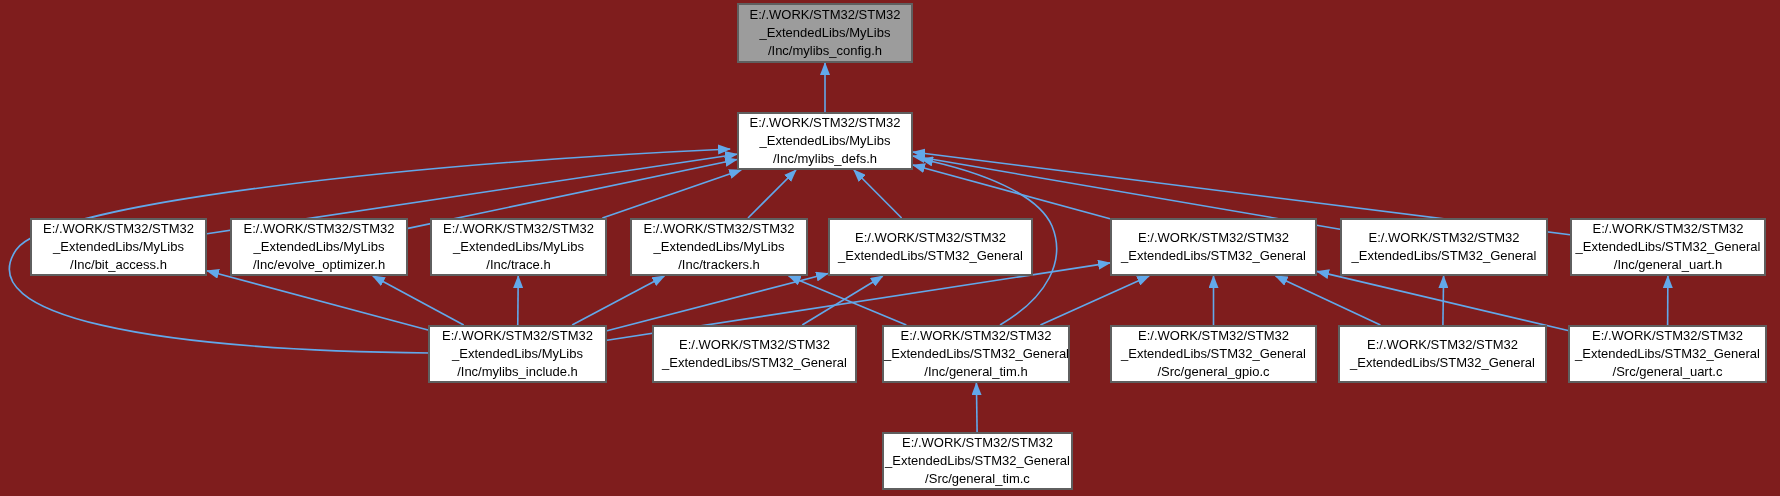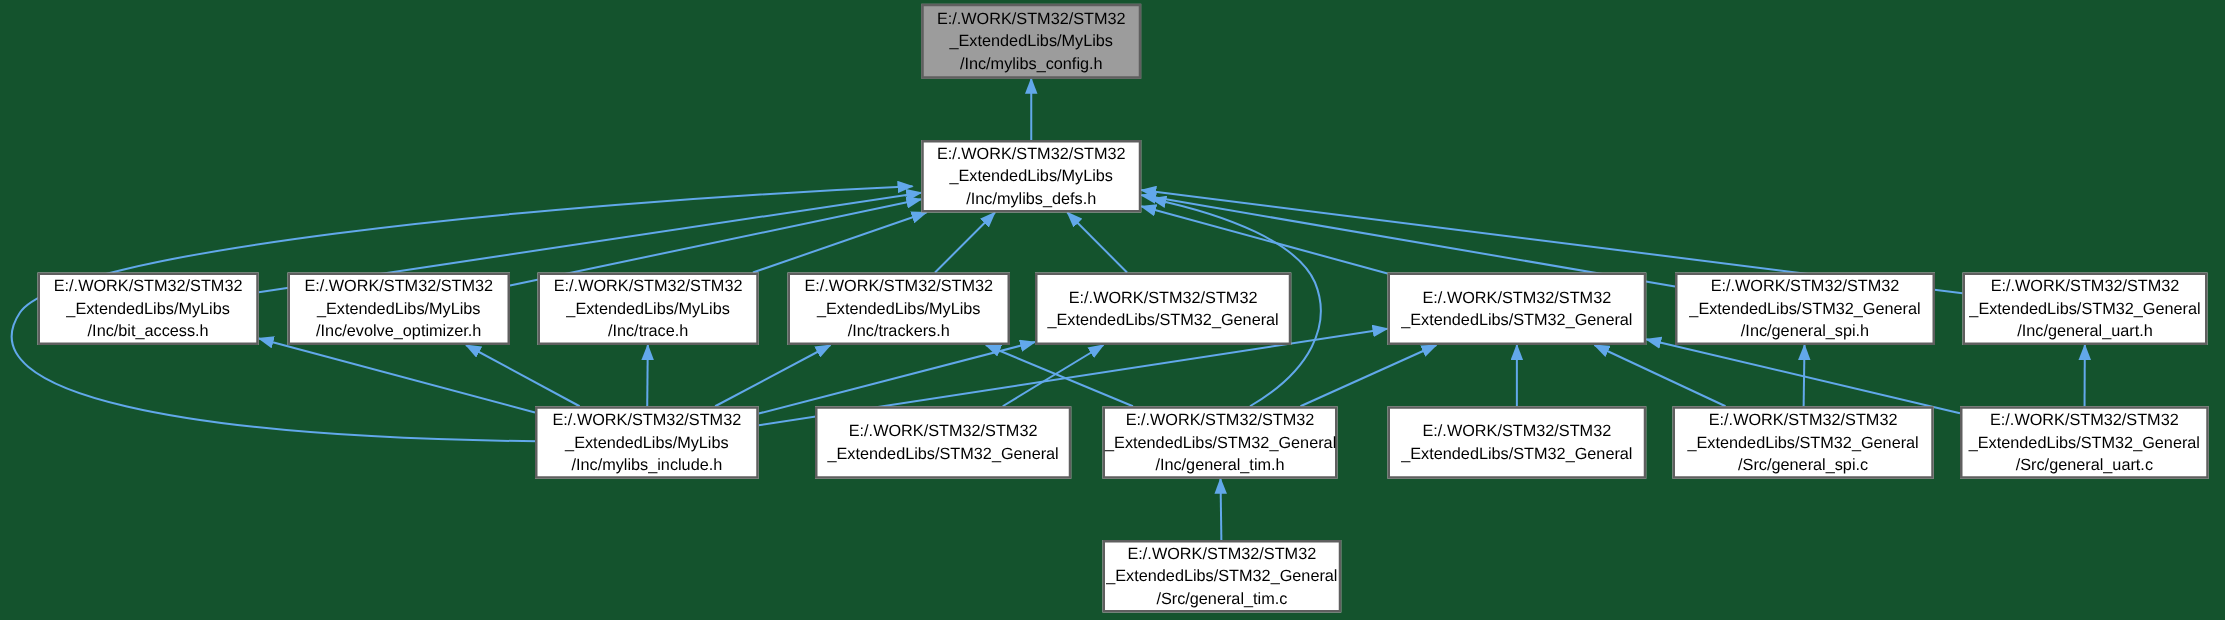--- a/index.html
+++ b/index.html
@@ -12,21 +12,21 @@
     font-family:"Liberation Sans",sans-serif;font-size:13px;line-height:18px;
     text-align:center;display:flex;flex-direction:column;justify-content:center;
     cursor:pointer;
   }
   .node.root{background:#9c9c9c;}
   .node span{display:block;white-space:nowrap;}
 </style>
 </head>
 <body>
 
-<div class="stage" style="background: #14532d;">
+<div class="stage" style="background: #7f1d1d;">
 
   <svg id="edge-layer" width="1780" height="496">
     <defs>
       <marker id="arrow" markerUnits="userSpaceOnUse" markerWidth="13" markerHeight="10" refX="12" refY="5" orient="auto">
         <path d="M0,0 L13,5 L0,10 z" fill="#62a8ea"></path>
       </marker>
     </defs>
     <g id="edge-group" fill="none">
         <path d="M 825 112 L 825 63" stroke="#62a8ea" stroke-width="1.6" fill="none" marker-end="url(#arrow)"></path>
         <path d="M 207 233.72186836518046 L 737 154.20311394196744" stroke="#62a8ea" stroke-width="1.6" fill="none" marker-end="url(#arrow)"></path>
@@ -99,21 +99,20 @@
   </div>
 
   <div class="node" id="n-general_gpio_h" style="border-color: rgb(95, 95, 95); color: rgb(0, 0, 0); left: 1110px; top: 218px; width: 207px; height: 58px;">
     <span>E:/.WORK/STM32/STM32</span>
     <span>_ExtendedLibs/STM32_General</span>
   </div>
 
   <div class="node" id="n-general_spi_h" style="border-color: rgb(95, 95, 95); color: rgb(0, 0, 0); left: 1340px; top: 218px; width: 208px; height: 58px;">
     <span>E:/.WORK/STM32/STM32</span>
     <span>_ExtendedLibs/STM32_General</span>
-    <span>/Inc/general_spi.h</span>
   </div>
 
   <div class="node" id="n-general_uart_h" style="border-color: rgb(95, 95, 95); color: rgb(0, 0, 0); left: 1570px; top: 218px; width: 196px; height: 58px;">
     <span>E:/.WORK/STM32/STM32</span>
     <span>_ExtendedLibs/STM32_General</span>
     <span>/Inc/general_uart.h</span>
   </div>
 
   <div class="node" id="n-mylibs_include_h" style="border-color: rgb(95, 95, 95); color: rgb(0, 0, 0); left: 428px; top: 325px; width: 179px; height: 58px;">
     <span>E:/.WORK/STM32/STM32</span>
@@ -128,26 +127,26 @@
 
   <div class="node" id="n-general_tim_h" style="border-color: rgb(95, 95, 95); color: rgb(0, 0, 0); left: 882px; top: 325px; width: 188px; height: 58px;">
     <span>E:/.WORK/STM32/STM32</span>
     <span>_ExtendedLibs/STM32_General</span>
     <span>/Inc/general_tim.h</span>
   </div>
 
   <div class="node" id="n-general_gpio_c" style="border-color: rgb(95, 95, 95); color: rgb(0, 0, 0); left: 1110px; top: 325px; width: 207px; height: 58px;">
     <span>E:/.WORK/STM32/STM32</span>
     <span>_ExtendedLibs/STM32_General</span>
+    <span>/Src/general_gpio.c</span>
   </div>
 
   <div class="node" id="n-general_spi_c" style="border-color: rgb(95, 95, 95); color: rgb(0, 0, 0); left: 1338px; top: 325px; width: 209px; height: 58px;">
     <span>E:/.WORK/STM32/STM32</span>
     <span>_ExtendedLibs/STM32_General</span>
-    <span>/Src/general_spi.c</span>
   </div>
 
   <div class="node" id="n-general_uart_c" style="border-color: rgb(95, 95, 95); color: rgb(0, 0, 0); left: 1568px; top: 325px; width: 199px; height: 58px;">
     <span>E:/.WORK/STM32/STM32</span>
     <span>_ExtendedLibs/STM32_General</span>
     <span>/Src/general_uart.c</span>
   </div>
 
   <div class="node" id="n-general_tim_c" style="border-color: rgb(95, 95, 95); color: rgb(0, 0, 0); left: 882px; top: 432px; width: 191px; height: 58px;">
     <span>E:/.WORK/STM32/STM32</span>

